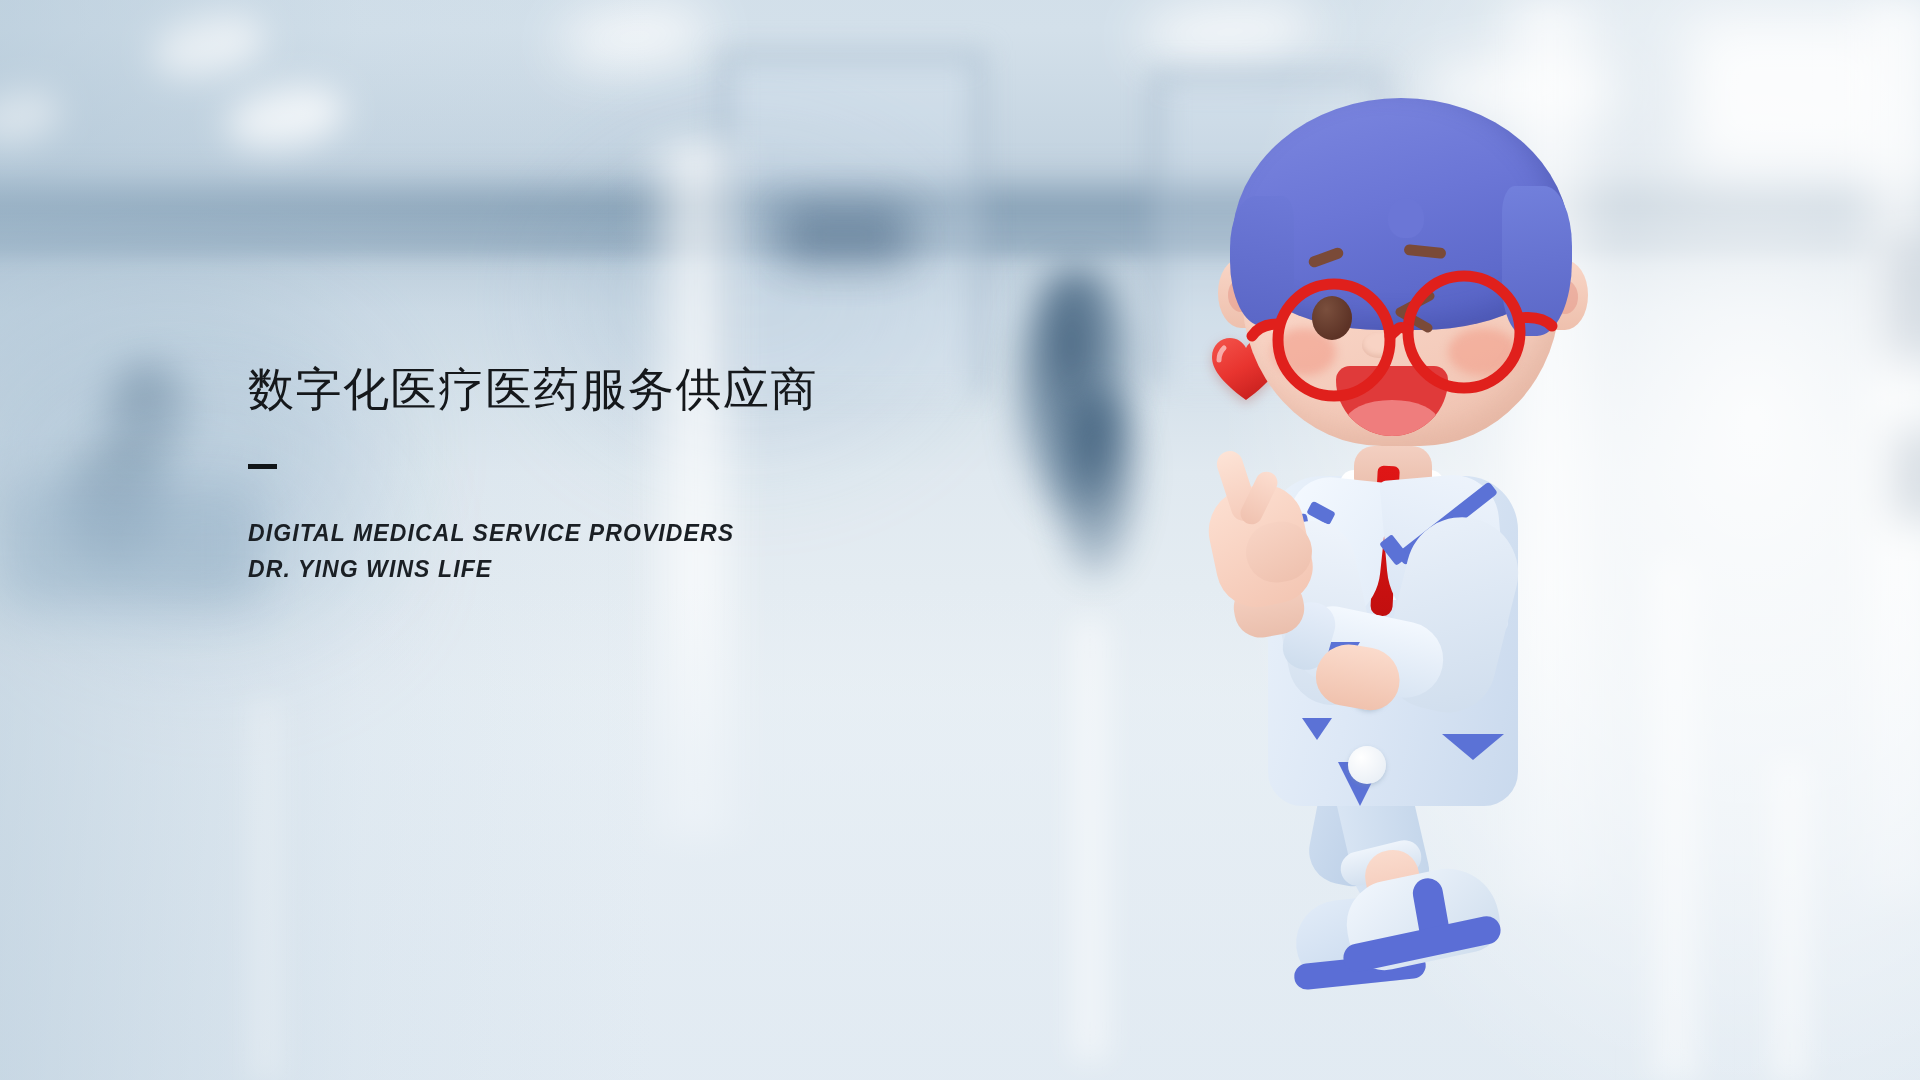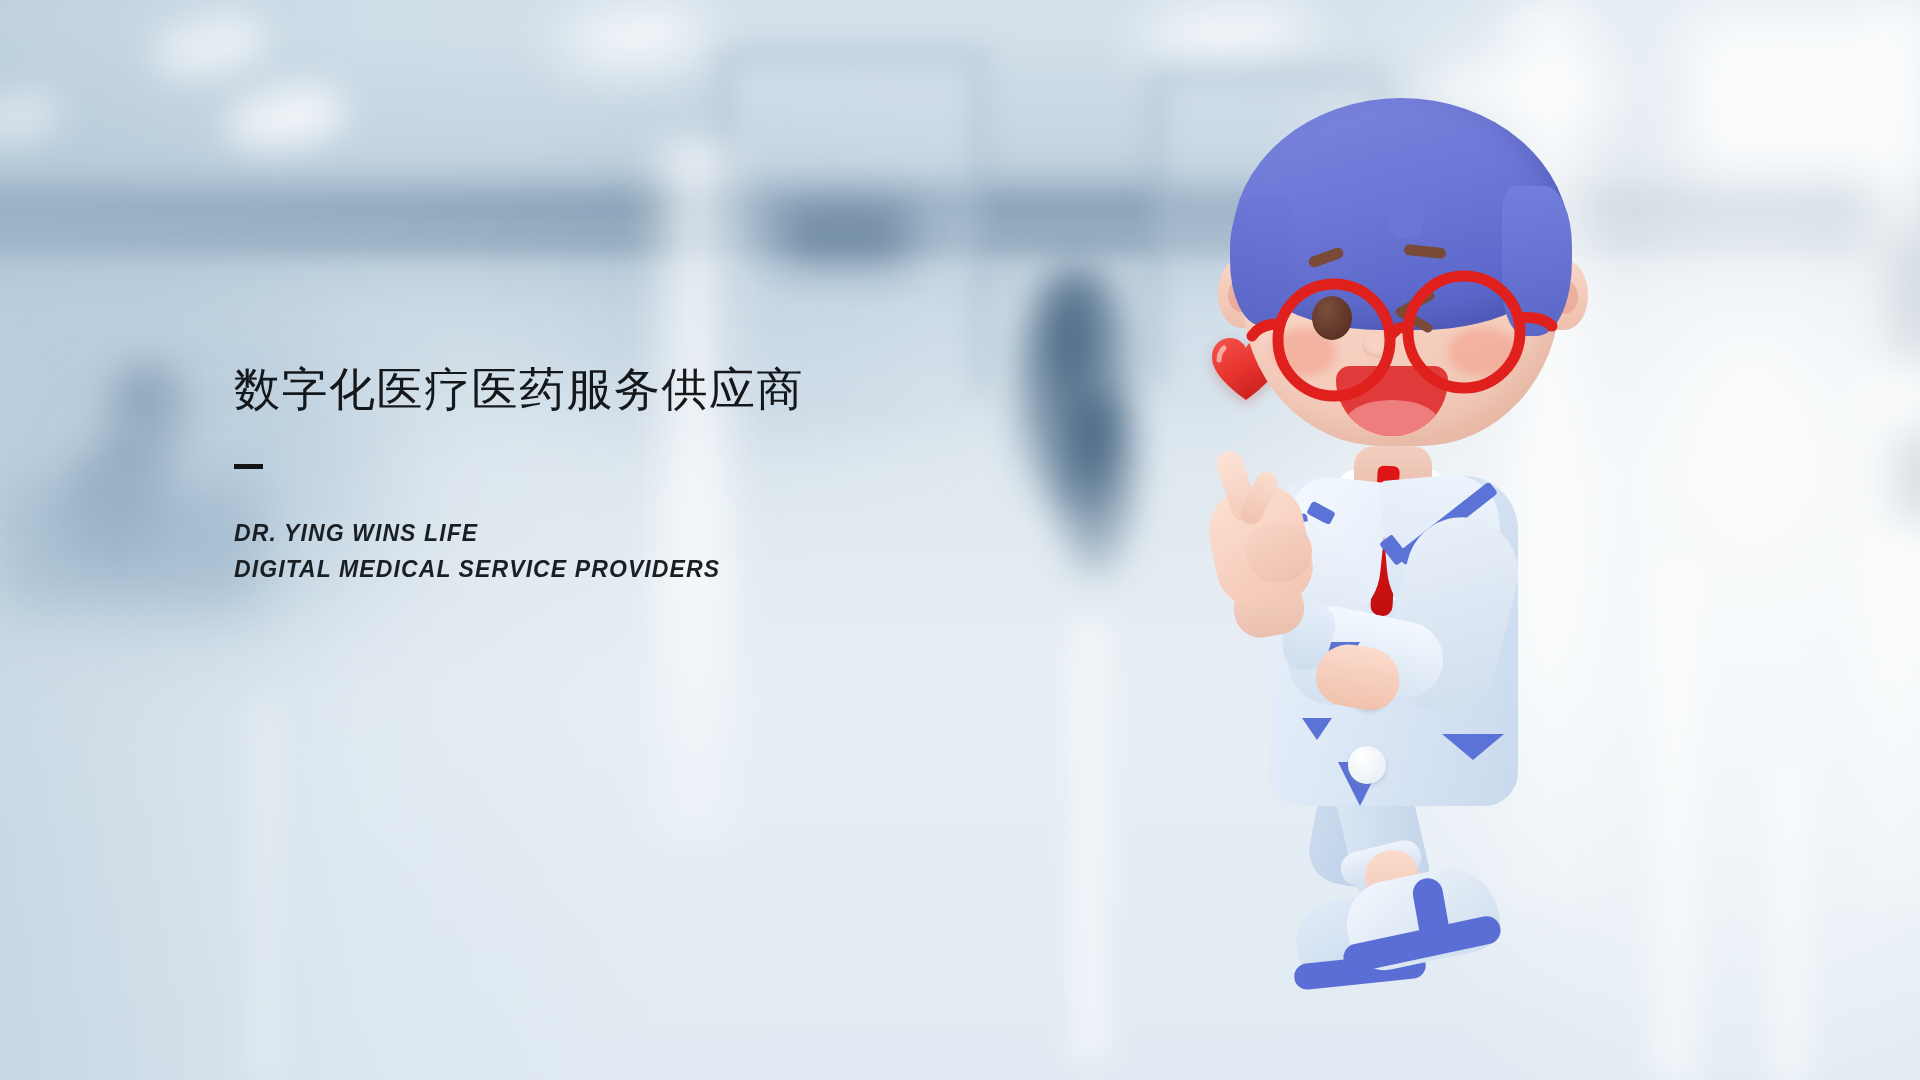--- a/index.html
+++ b/index.html
@@ -116,21 +116,21 @@
   }
   .vignette-left {
     position: absolute;
     left: 0; top: 0; bottom: 0; width: 34%;
     background: linear-gradient(90deg, rgba(168,192,210,.45) 0%, rgba(190,210,225,.16) 55%, rgba(255,255,255,0) 100%);
   }
 
   
   .copy {
     position: absolute;
-    left: 234px;
+    left: 248px;
     top: 366px;
     width: 760px;
   }
   .eyebrow {
     font-size: 46px;
     line-height: 1;
     letter-spacing: 1.5px;
     color: #15181b;
     font-weight: 400;
     white-space: nowrap;
@@ -512,22 +512,22 @@
     <div class="floor-streak" style="left:1760px;top:760px;width:60px;height:320px;"></div>
 
     <div class="bright-right"></div>
     <div class="vignette-left"></div>
   </div>
 
   <div class="copy">
     <div class="eyebrow">数字化医疗医药服务供应商</div>
     <div class="rule"></div>
     <div class="en-lines">
+      <div>DIGITAL MEDICAL SERVICE PROVIDERS</div>
       <div>DR. YING WINS LIFE</div>
-      <div>DIGITAL MEDICAL SERVICE PROVIDERS</div>
     </div>
   </div>
 
   <div class="mascot">
 
     <div class="m leg-back"></div>
     <div class="m shoe-back"></div>
     <div class="m shoe-back-sole"></div>
     <div class="m leg-front"></div>
     <div class="m cuff"></div>

